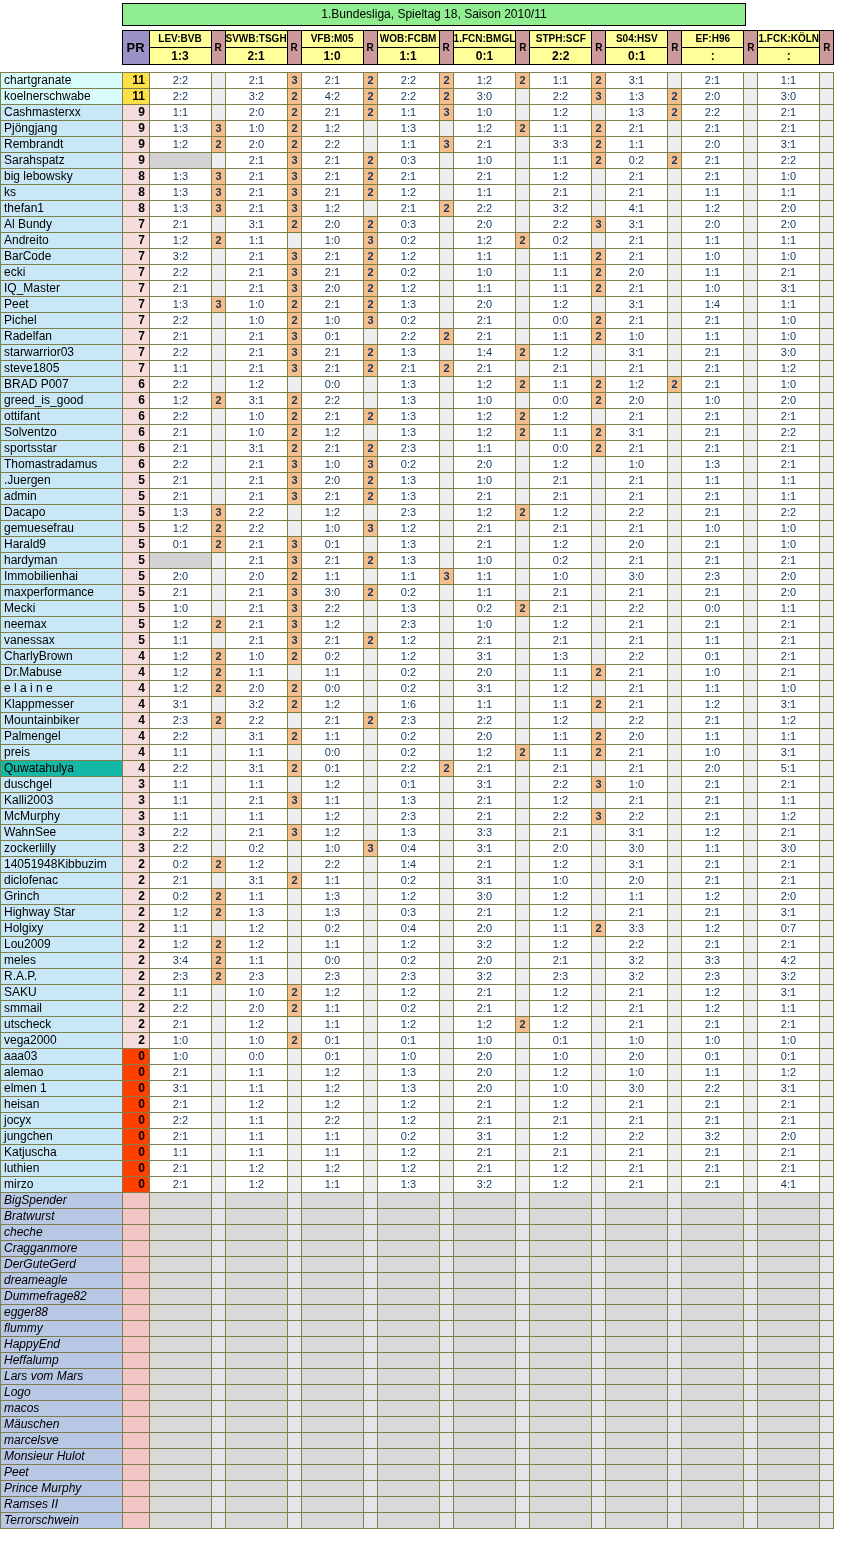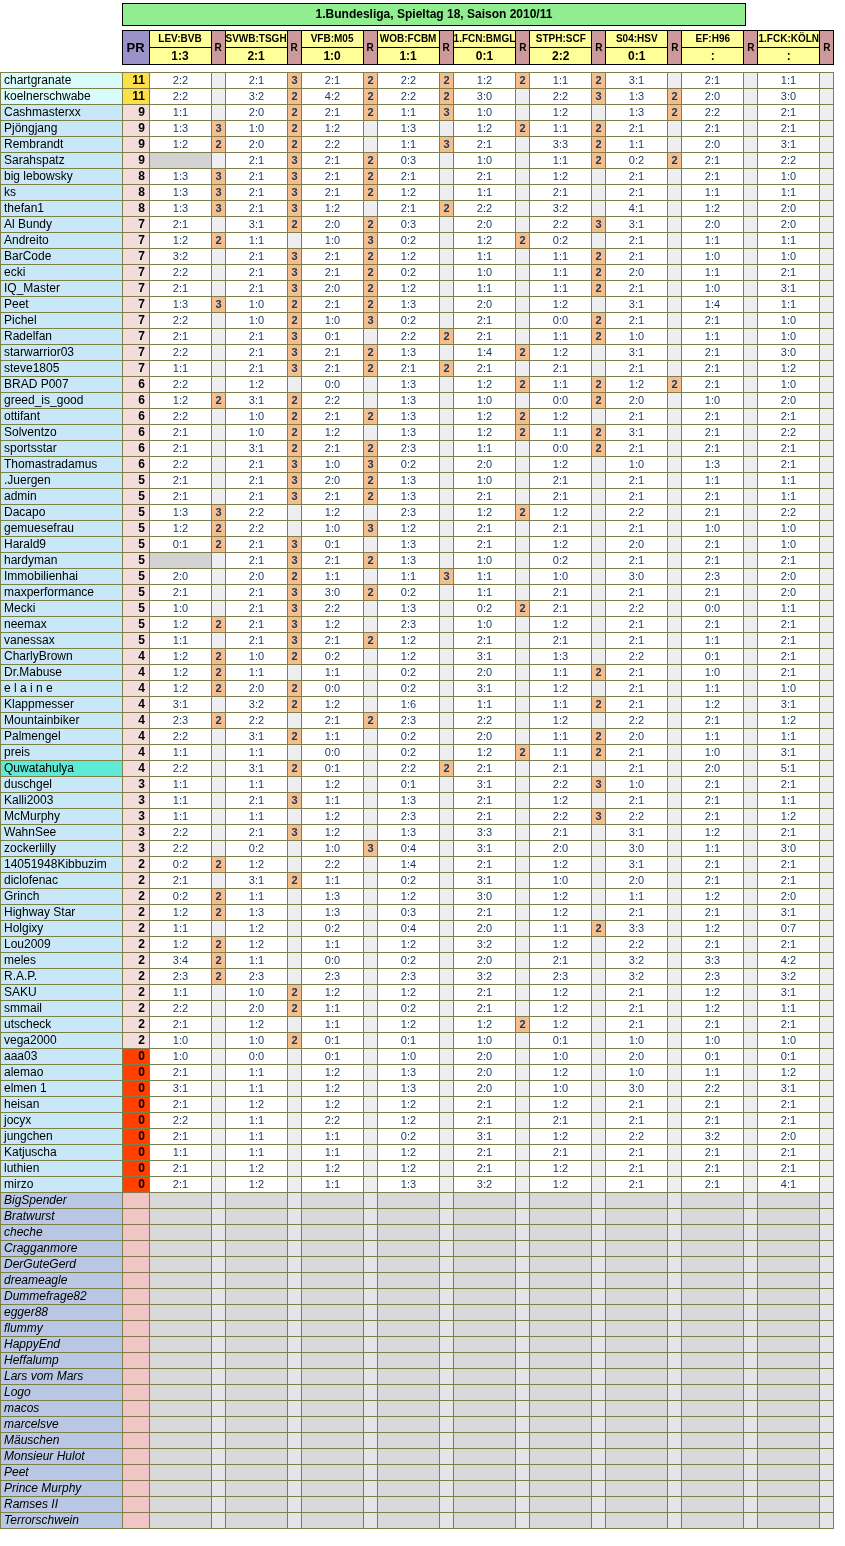--- a/index.html
+++ b/index.html
@@ -1,37 +1,37 @@
 <!DOCTYPE html>
 <html><head>
 <meta charset="utf-8">
 <style>
   html,body{margin:0;padding:0;background:#fff;}
   body{font-family:"Liberation Sans",sans-serif;color:#000;}
   .page{width:845px;position:relative;}
   .title-bar{
     margin:3px 0 4px 122px;width:624px;height:23px;box-sizing:border-box;
     background:#90EE90;border:1px solid #000;
-    text-align:center;font-weight:bold;font-size:12px;line-height:21px;
+    text-align:center;font-weight:normal;font-size:12px;line-height:21px;
   }
   table{border-collapse:collapse;table-layout:fixed;}
   
   .header-table{margin-bottom:7px;}
   .header-table td{border:1px solid #000;padding:0;height:33px;vertical-align:middle;}
   .header-table td.spacer{border:none;background:transparent;}
   td.pr-h{background:#9B92C8;font-weight:bold;font-size:13px;text-align:center;}
   td.match-h{background:#FFFF99;text-align:center;}
   .match-h .mn{font-size:10px;font-weight:bold;line-height:16px;border-bottom:1px solid #000;white-space:nowrap;overflow:hidden;}
   .match-h .mr{font-size:12px;font-weight:bold;line-height:16px;}
   td.r-h{background:#CC9A9A;font-size:10px;font-weight:bold;text-align:center;}
   
   .body-table td{border:1px solid #7F7F4B;padding:0;height:15px;line-height:15px;vertical-align:middle;font-size:11px;}
   td.n{background:#C8E8F8;font-size:12px;padding-left:3px;white-space:nowrap;overflow:hidden;}
   td.n-cyan{background:#D8FBFB;margin-top:10px;}
-  td.n-mint{background:#5eead4;}
+  td.n-mint{background:#14b8a6;}
   td.p{background:#F3DCDB;font-weight:bold;font-size:12px;text-align:right;padding-right:4px;}
   td.p-green{background:#fde047;}
   td.p-red{background:#FF4000;}
   td.t{background:#fff;color:#17375D;text-align:center;}
   td.t-x{background:#D2D2D2;}
   td.r{background:#EEEEF0;color:#17375D;font-weight:bold;text-align:center;}
   td.r-hit{background:#F5BE8C;}
   
   td.in{background:#B7C7E4;font-size:12px;padding-left:3px;white-space:nowrap;overflow:hidden;font-style:italic;}
   td.ip{background:#F1C5C5;}
@@ -1986,43 +1986,43 @@
           <td class="it"></td>
           <td class="ir"></td>
           <td class="it"></td>
           <td class="ir"></td>
           <td class="it"></td>
           <td class="ir"></td>
           <td class="it"></td>
           <td class="ir"></td>
         </tr>
         <tr>
+          <td class="in">Mäuschen</td>
+          <td class="ip"></td>
+          <td class="it"></td>
+          <td class="ir"></td>
+          <td class="it"></td>
+          <td class="ir"></td>
+          <td class="it"></td>
+          <td class="ir"></td>
+          <td class="it"></td>
+          <td class="ir"></td>
+          <td class="it"></td>
+          <td class="ir"></td>
+          <td class="it"></td>
+          <td class="ir"></td>
+          <td class="it"></td>
+          <td class="ir"></td>
+          <td class="it"></td>
+          <td class="ir"></td>
+          <td class="it"></td>
+          <td class="ir"></td>
+        </tr>
+        <tr>
           <td class="in">marcelsve</td>
-          <td class="ip"></td>
-          <td class="it"></td>
-          <td class="ir"></td>
-          <td class="it"></td>
-          <td class="ir"></td>
-          <td class="it"></td>
-          <td class="ir"></td>
-          <td class="it"></td>
-          <td class="ir"></td>
-          <td class="it"></td>
-          <td class="ir"></td>
-          <td class="it"></td>
-          <td class="ir"></td>
-          <td class="it"></td>
-          <td class="ir"></td>
-          <td class="it"></td>
-          <td class="ir"></td>
-          <td class="it"></td>
-          <td class="ir"></td>
-        </tr>
-        <tr>
-          <td class="in">Mäuschen</td>
           <td class="ip"></td>
           <td class="it"></td>
           <td class="ir"></td>
           <td class="it"></td>
           <td class="ir"></td>
           <td class="it"></td>
           <td class="ir"></td>
           <td class="it"></td>
           <td class="ir"></td>
           <td class="it"></td>

